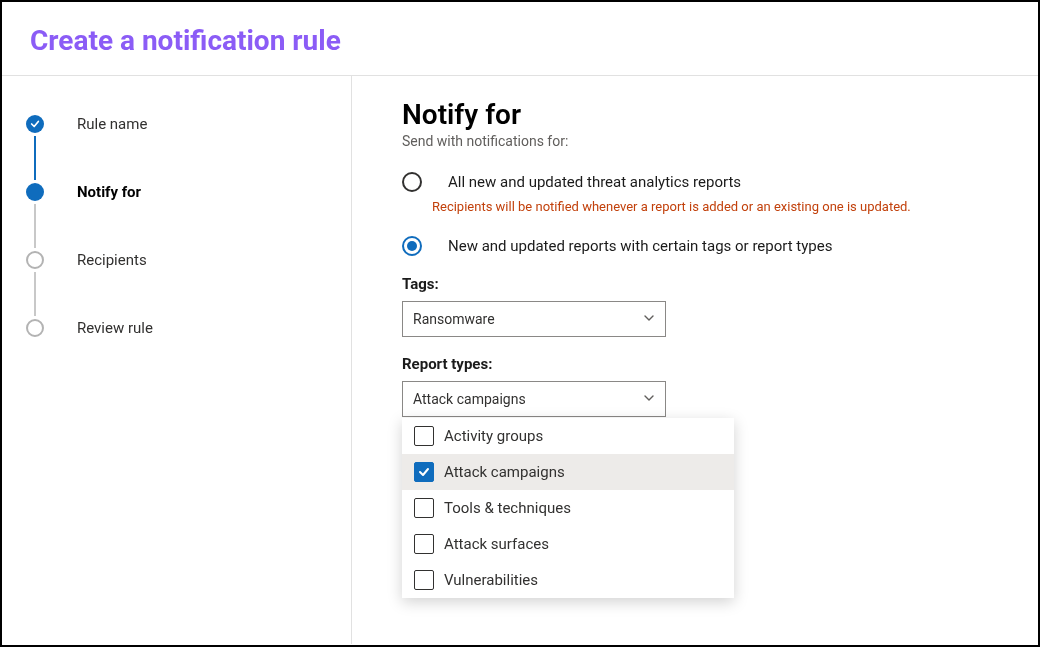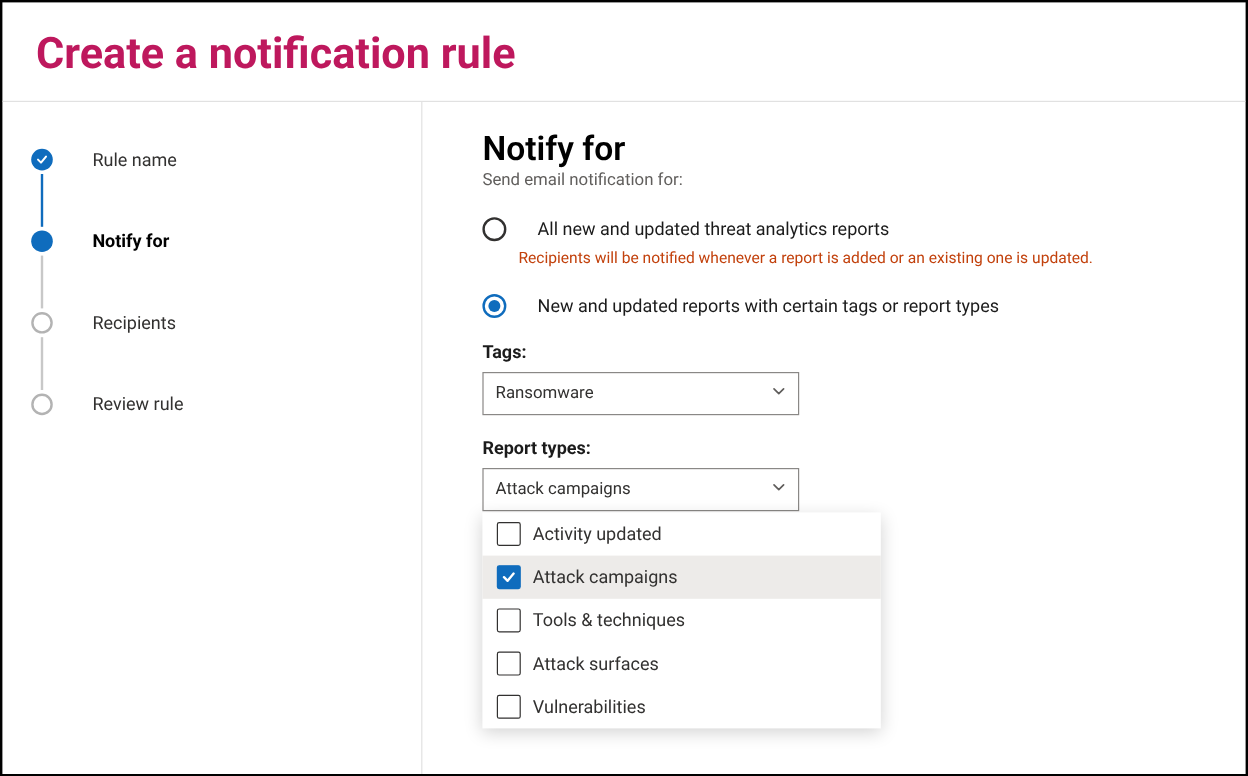--- a/index.html
+++ b/index.html
@@ -10,23 +10,23 @@
     background: #fff;
     width: 1040px;
     height: 647px;
     border: 2px solid #000;
   }
   .header {
     padding: 22px 28px 18px 28px;
   }
   .header h1 {
     margin: 0;
-    font-size: 36px;
+    font-size: 28px;
     font-weight: 700;
-    color: #be185d;
+    color: #8b5cf6;
   }
   .divider {
     border-top: 1px solid #e1e1e1;
     width: 100%;
   }
   .body {
     display: flex;
     height: calc(100% - 75px);
   }
   .sidebar {
@@ -233,21 +233,21 @@
 
     <div class="step">
       <div class="step-icon pending"></div>
       <span class="step-label">Review rule</span>
     </div>
 
   </div>
 
   <div class="main">
     <h2>Notify for</h2>
-    <p class="subtitle">Send email notification for:</p>
+    <p class="subtitle">Send with notifications for:</p>
 
     <div class="radio-row">
       <div class="radio"></div>
       <div class="radio-label">All new and updated threat analytics reports</div>
     </div>
     <div class="radio-desc">Recipients will be notified whenever a report is added or an existing one is updated.</div>
 
     <div class="radio-row">
       <div class="radio selected"></div>
       <div class="radio-label">New and updated reports with certain tags or report types</div>
@@ -270,21 +270,21 @@
         <span>
           <svg class="chevron" viewBox="0 0 12 12">
               <path d="M2 4 L6 8 L10 4" stroke="#605e5c" stroke-width="1.4" fill="none" stroke-linecap="round" stroke-linejoin="round"></path>
             </svg>
         </span>
       </div>
       <div class="dropdown-list">
 
         <div class="dropdown-option">
           <div class="checkbox"></div>
-          <span>Activity updated</span>
+          <span>Activity groups</span>
         </div>
 
         <div class="dropdown-option selected">
           <div class="checkbox checked">
             <svg width="12" height="12" viewBox="0 0 12 12">
                 <path d="M2 6 L5 9 L10 3" stroke="#fff" stroke-width="2" fill="none" stroke-linecap="round" stroke-linejoin="round"></path>
               </svg>
           </div>
           <span>Attack campaigns</span>
         </div>

